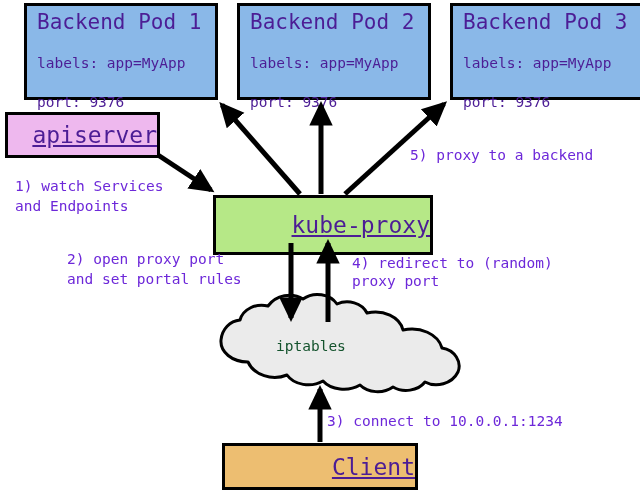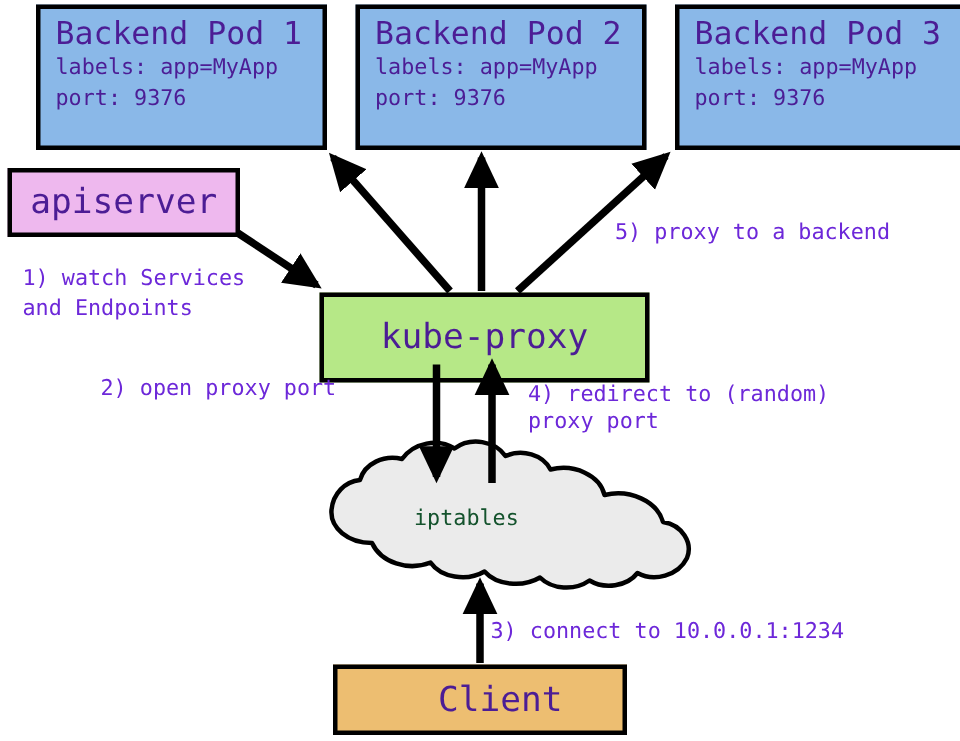--- a/index.html
+++ b/index.html
@@ -31,24 +31,26 @@
   .pod-title {
     font-size: 21px;
     line-height: 26px;
     letter-spacing: 0px;
     white-space: nowrap;
   }
   .pod-line {
     font-size: 14.5px;
     line-height: 21px;
     white-space: nowrap;
+    margin-top: 18px;
   }
   .center-label {
-    text-align: center;
+    text-align: right;
     white-space: nowrap;
+    text-decoration: underline;
   }
   .node-title-lg {
     font-size: 23px;
   }
   .annot {
     position: absolute;
     font-family: "DejaVu Sans Mono", "Liberation Mono", monospace;
     font-weight: normal;
     font-size: 14.5px;
     line-height: 20px;
@@ -152,20 +154,21 @@
 
     <line x1="328" y1="322" x2="328" y2="243" stroke="#000000" stroke-width="5" marker-end="url(#ah)"></line>
 
     <line x1="320" y1="442" x2="320" y2="389" stroke="#000000" stroke-width="5" marker-end="url(#ah)"></line>
   </svg>
 
   <div class="annot" style="left:15px; top:176px;"><span>1) watch Services</span></div>
   <div class="annot" style="left:15px; top:196px;"><span>and Endpoints</span></div>
 
   <div class="annot" style="left:67px; top:249px;"><span>2) open proxy port</span></div>
+  <div class="annot" style="left:67px; top:269px;"><span>and set portal rules</span></div>
 
   <div class="annot" style="left:327px; top:411px;"><span>3) connect to 10.0.0.1:1234</span></div>
 
   <div class="annot" style="left:352px; top:253px;"><span>4) redirect to (random)</span></div>
   <div class="annot" style="left:352px; top:271px;"><span>proxy port</span></div>
 
   <div class="annot" style="left:410px; top:145px;"><span>5) proxy to a backend</span></div>
 
 </div>
 

